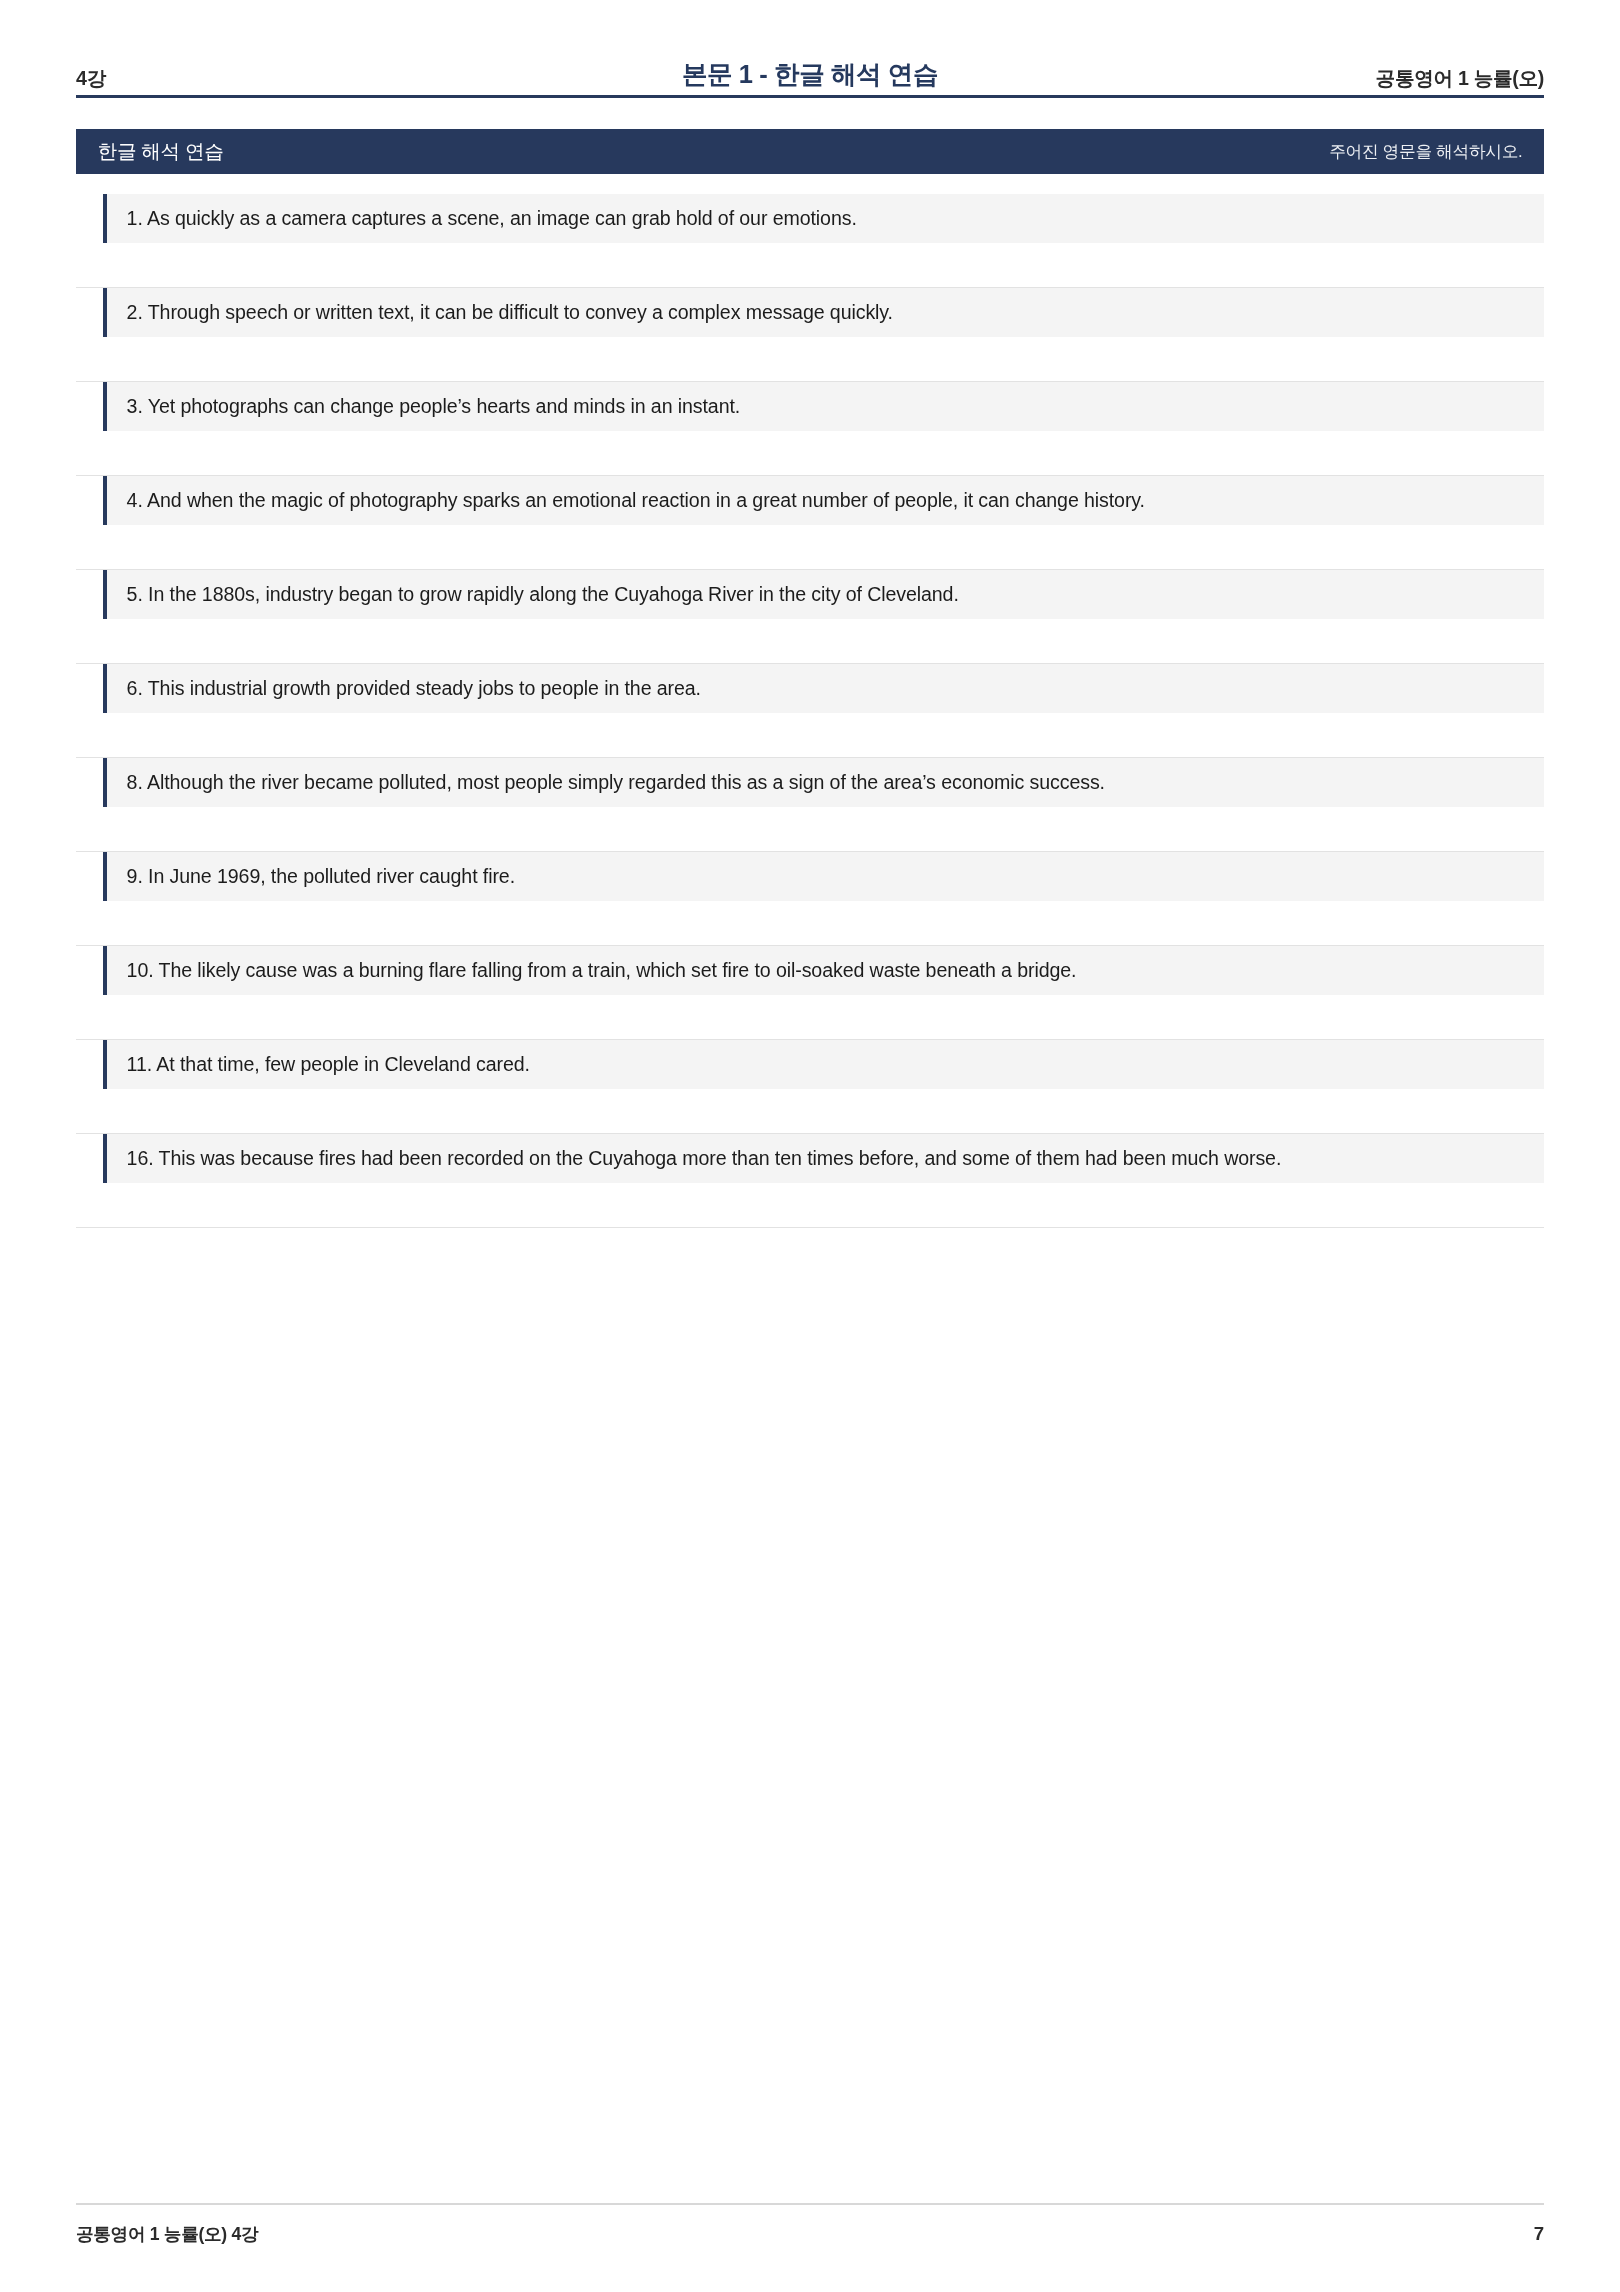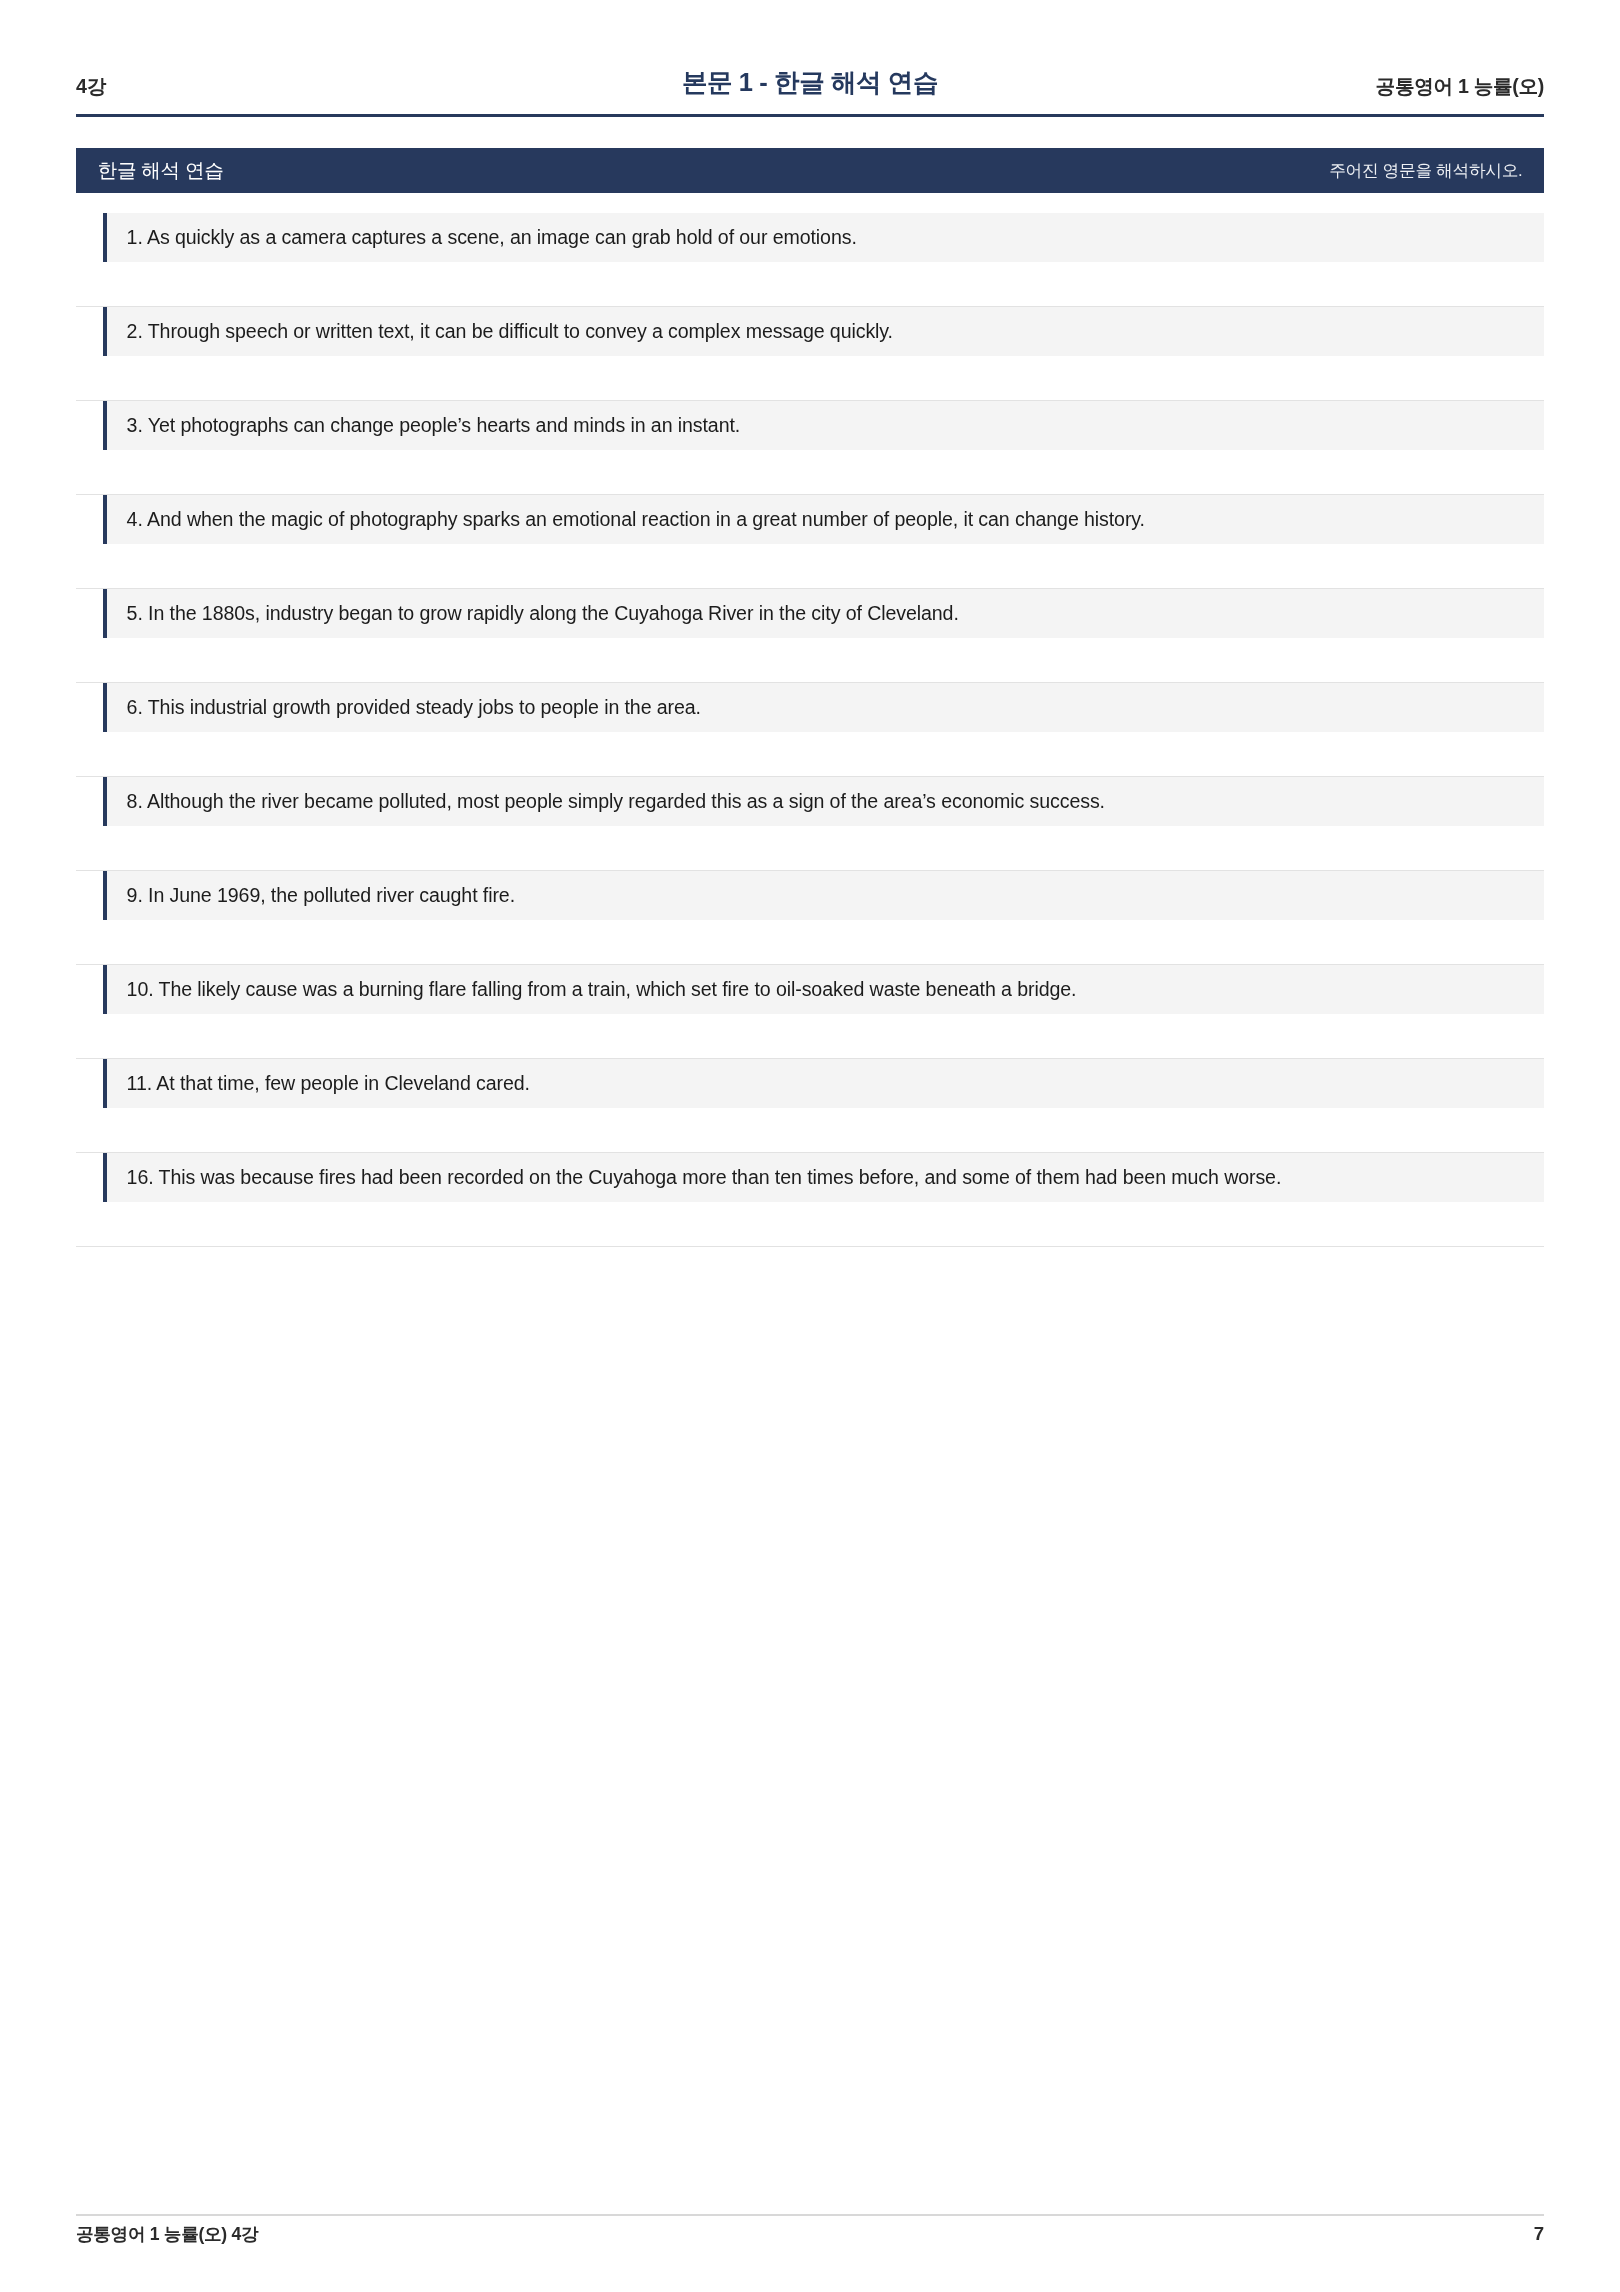--- a/index.html
+++ b/index.html
@@ -25,22 +25,21 @@
     flex-direction: column;
   }
 
   
   .doc-header {
     padding-top: 57px;
     display: flex;
     align-items: flex-end;
     justify-content: space-between;
     border-bottom: 3.9px solid #28395c;
-    padding-bottom: 14px;
-    margin-top: 8px;
+    padding-bottom: 3px;
   }
   .hdr-left {
     font-size: 19.6px;
     font-weight: bold;
     color: #2b2b2b;
     letter-spacing: -0.2px;
     white-space: nowrap;
     flex: 0 0 255px;
   }
   .hdr-center {
@@ -114,21 +113,21 @@
     border-bottom: 1px solid #e2e2e2;
   }
   .item:last-child .answer-space {
     border-bottom: 1px solid #e2e2e2;
   }
 
   
   .spacer { flex: 1 1 auto; }
   .doc-footer {
     border-top: 2.9px solid #d8d8d8;
-    padding-top: 6px;
+    padding-top: 17px;
     padding-bottom: 47px;
     display: flex;
     align-items: baseline;
     justify-content: space-between;
   }
   .ftr-left {
     font-size: 17.6px;
     font-weight: bold;
     color: #2b2b2b;
     letter-spacing: -0.3px;

